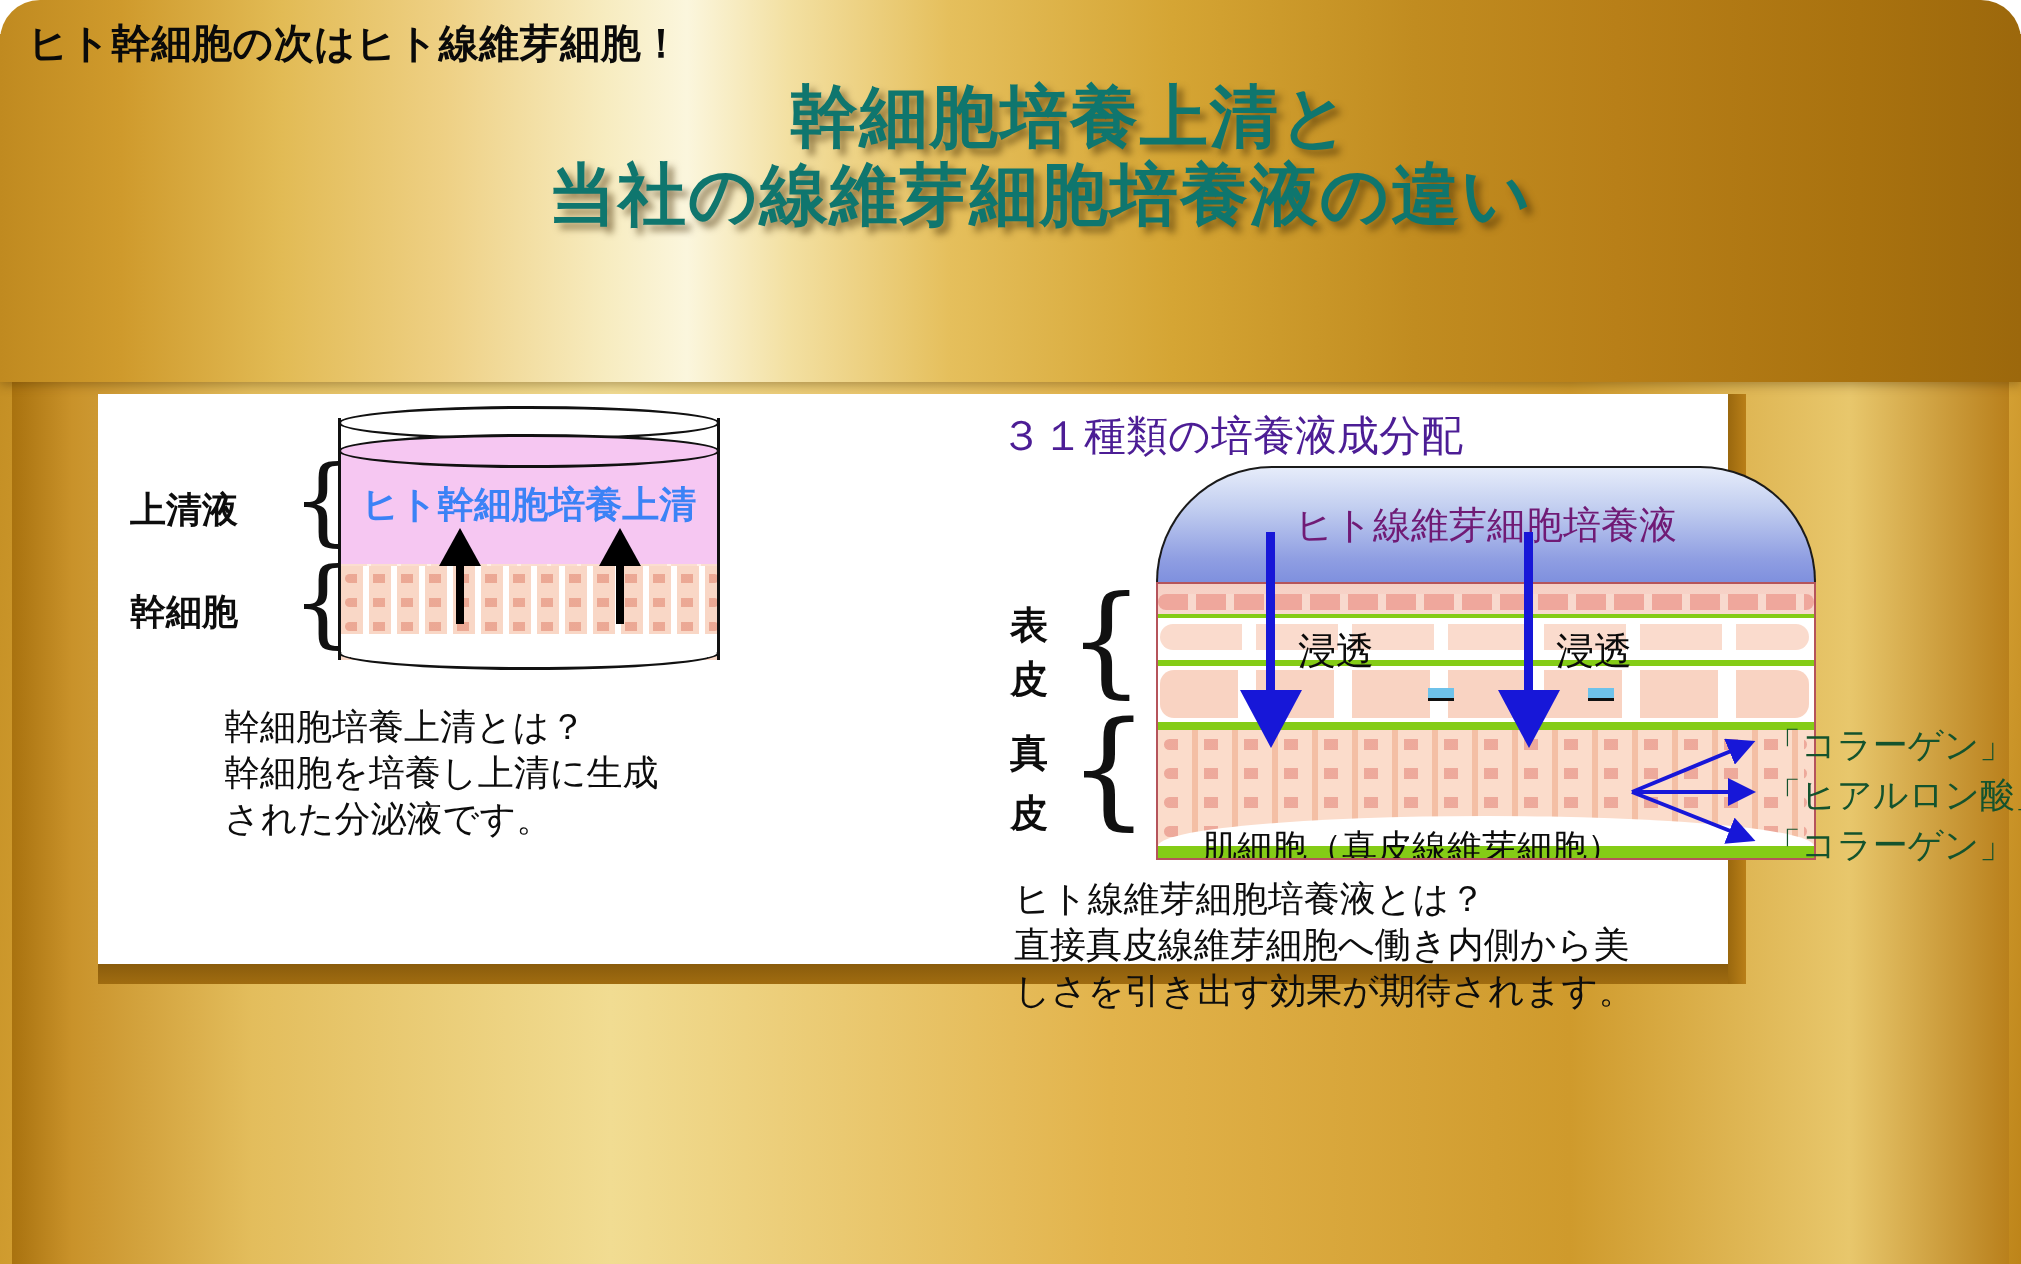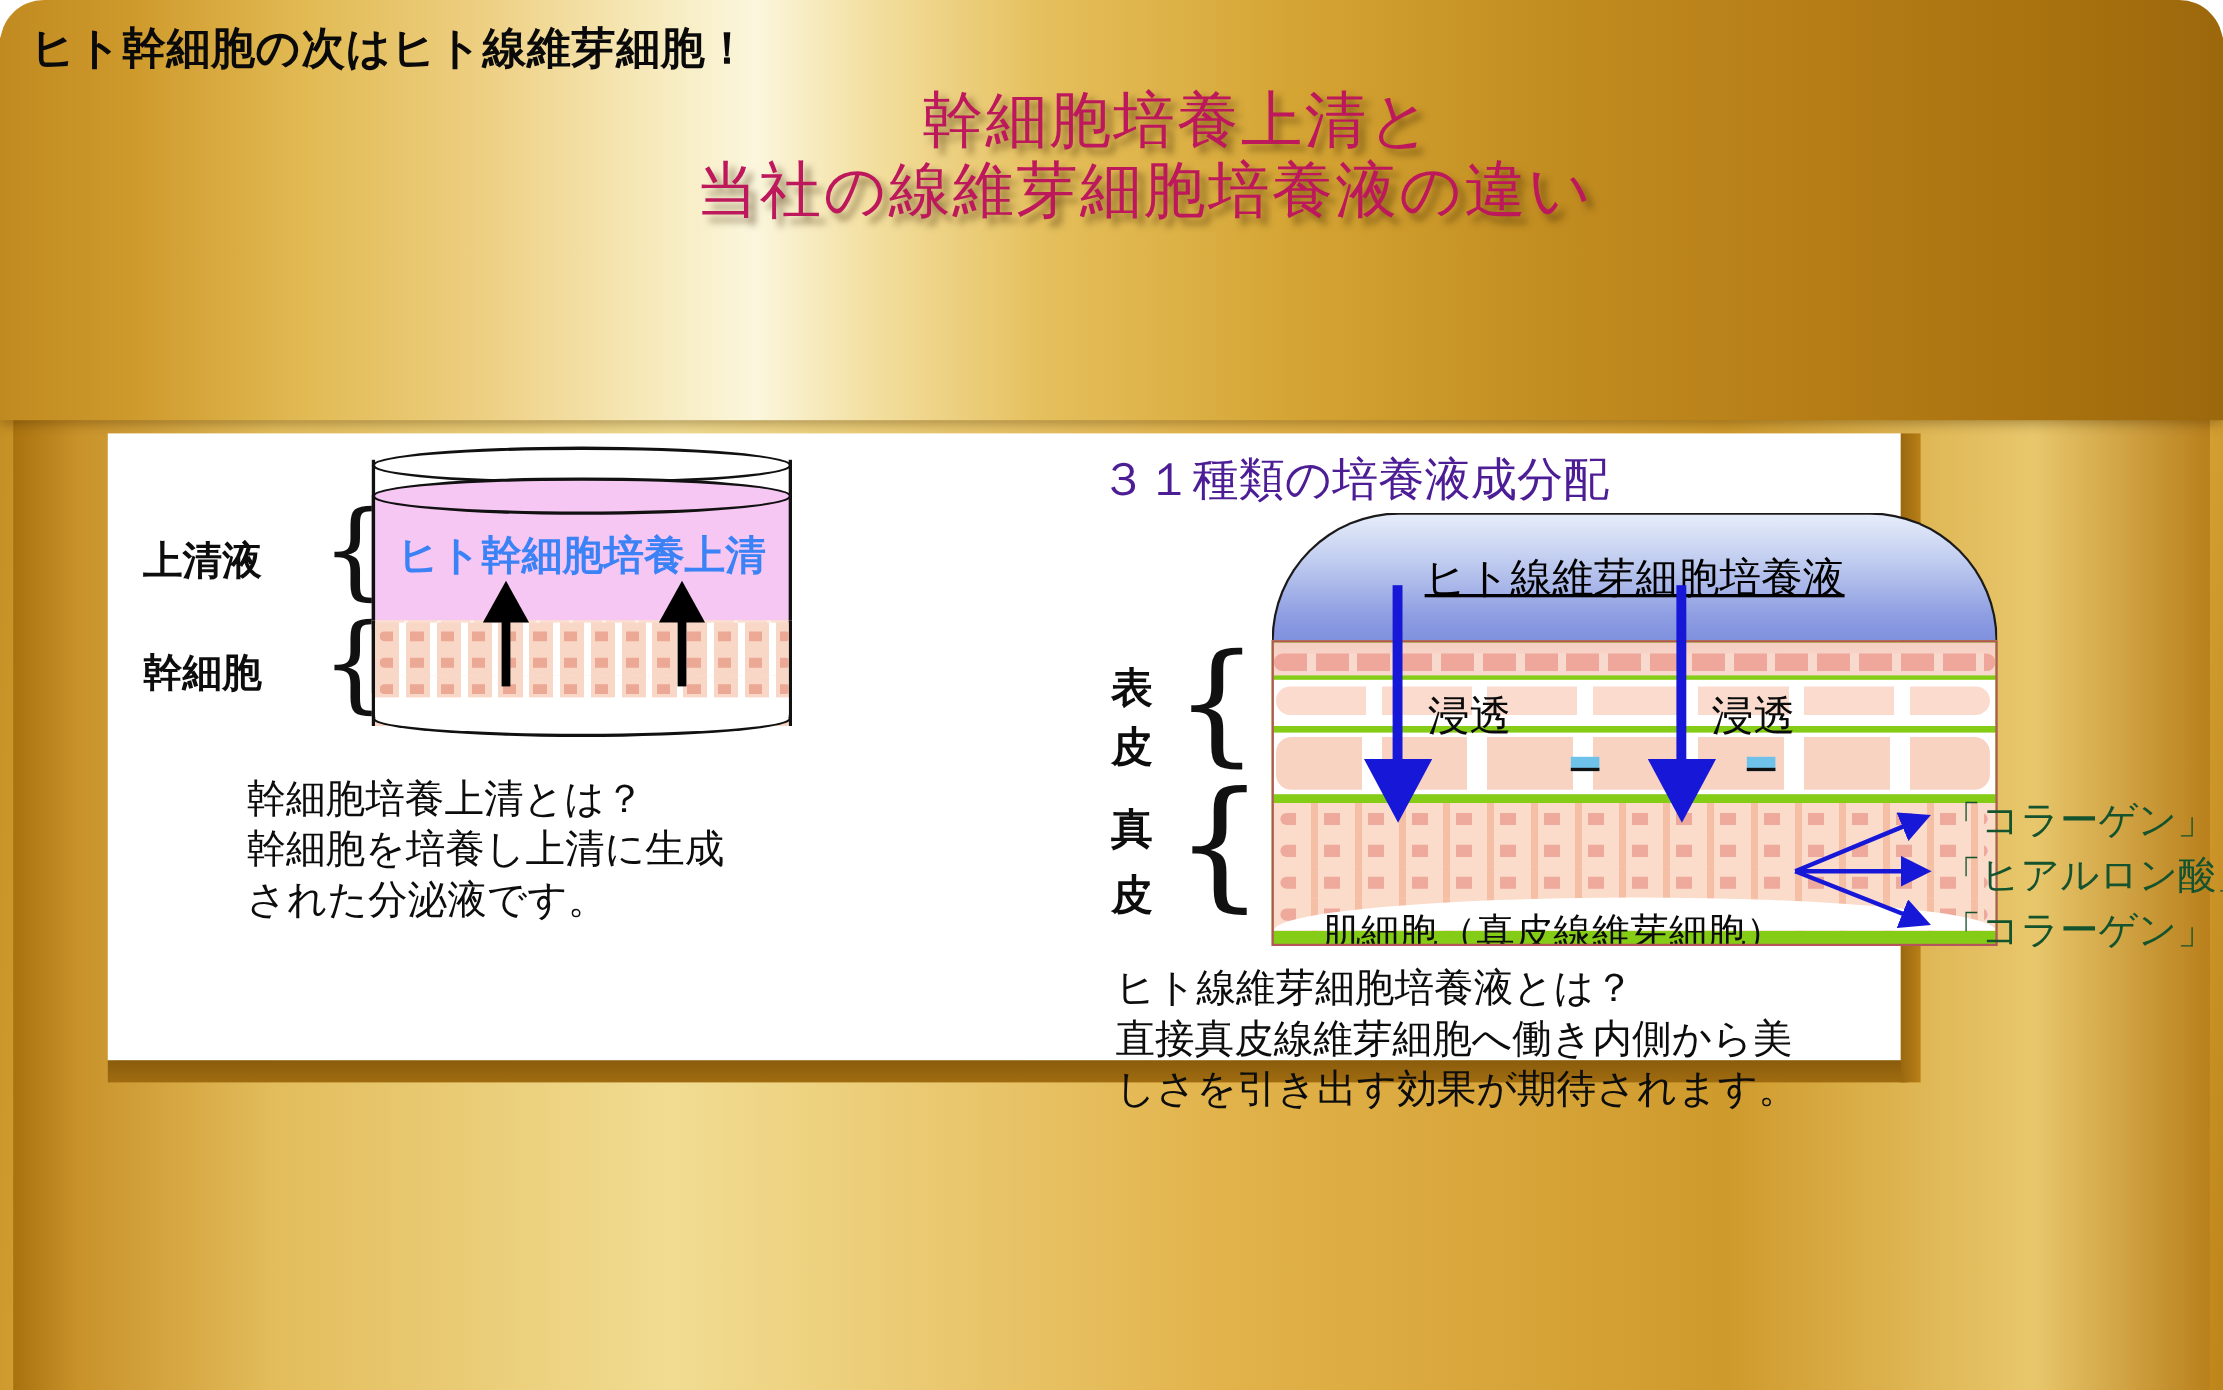--- a/index.html
+++ b/index.html
@@ -66,21 +66,21 @@
   .kicker{
     position:absolute;left:28px;top:16px;
     font-size:40px;font-weight:700;color:#0a0a0a;letter-spacing:.5px;
     white-space:nowrap;
   }
   .title-wrap{
     position:absolute;left:0;top:78px;width:2021px;
     text-align:center;
   }
   .title-line{
-    font-size:56px;font-weight:400;color:#be185d;line-height:1.14;
+    font-size:68px;font-weight:700;color:#0f766e;line-height:1.14;
     text-shadow:6px 6px 7px rgba(70,45,6,.55);
     white-space:nowrap;letter-spacing:2px;
   }
   .title-line.l1{padding-left:120px;}
   .title-line.l2{padding-left:60px;}
 
   
   .left-panel{position:absolute;left:120px;top:404px;width:760px;height:550px;}
 
   .dish{position:absolute;left:218px;top:2px;width:382px;height:236px;}
@@ -164,21 +164,21 @@
   }
   .dome{
     position:absolute;left:156px;top:62px;width:660px;height:116px;
     background:linear-gradient(180deg,#e6ecfa 0%,#c2cef0 35%,#8f9ee2 80%,#7f90de 100%);
     border:2px solid #1a1a1a;
     border-radius:330px 330px 0 0;border-bottom:none;
     box-sizing:border-box;
   }
   .dome-label{
     position:absolute;left:156px;top:96px;width:660px;text-align:center;
-    font-size:38px;font-weight:500;color:#000000;white-space:nowrap;text-decoration:underline;
+    font-size:38px;font-weight:500;color:#701a75;white-space:nowrap;
   }
   .skin{
     position:absolute;left:156px;top:178px;width:660px;height:278px;
     border:2px solid #b5545b;box-sizing:border-box;background:#84cc16;overflow:hidden;
   }
   .epi-top{
     position:absolute;left:0;top:0;width:100%;height:30px;
     background:linear-gradient(180deg,#f6cfc4 0%,#f8d9ce 100%);
   }
   .epi-top::after{

